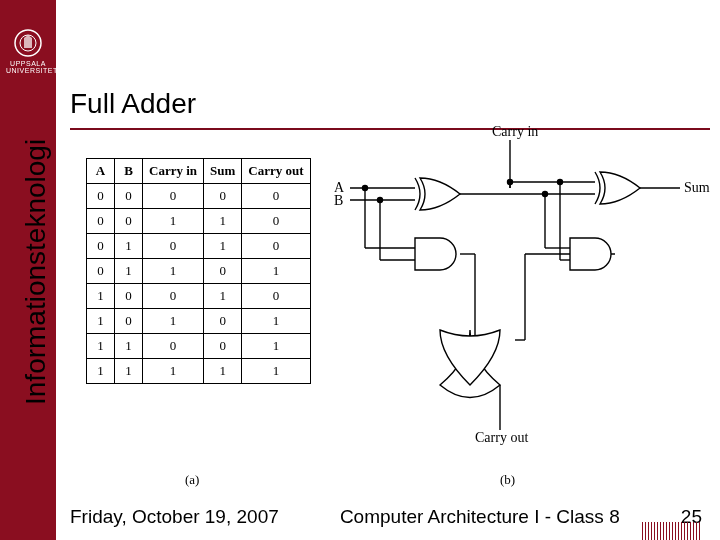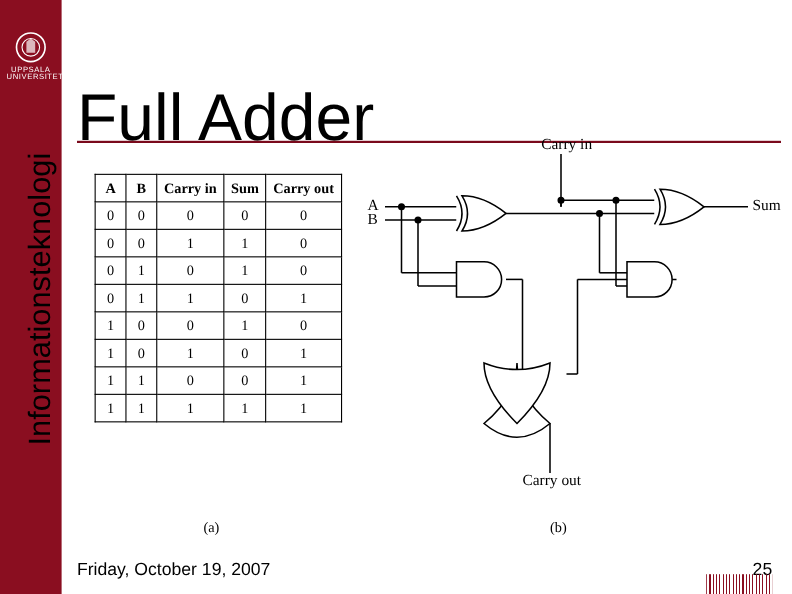--- a/index.html
+++ b/index.html
@@ -4,32 +4,32 @@
 <style>
   * { box-sizing: border-box; }
   html, body { margin:0; padding:0; width:720px; height:540px; font-family: Arial, Helvetica, sans-serif; background:#fff; }
   .slide { position:relative; width:720px; height:540px; }
   .red-bar { position:absolute; left:0; top:0; width:56px; height:540px; background:#8a0e20; }
   .logo { position:absolute; left:6px; top:28px; width:44px; text-align:center; color:#fff; }
   .logo svg { display:block; margin:0 auto; }
   .logo .t1 { font-size:7px; letter-spacing:0.5px; margin-top:2px; }
   .logo .t2 { font-size:7px; letter-spacing:0.5px; }
   .sidelabel { position:absolute; left:20px; top:405px; transform:rotate(-90deg); transform-origin:left top; font-size:28px; color:#000; font-family:Arial; }
-  .title { position:absolute; left:70px; top:72px; font-size:60px; font-family:Arial; color:#000;text-align:center; }
+  .title { position:absolute; left:70px; top:88px; font-size:28px; font-family:Arial; color:#000;text-align:center; }
   .hr { position:absolute; left:70px; top:128px; width:640px; height:2px; background:#7a0a1c; }
 
   .table { position:absolute; left:86px; top:158px; border-collapse:collapse; font-family:"Times New Roman", serif; font-size:13px; }
   .table th, .table td { border:1px solid #000; text-align:center; padding:4px 10px; min-width:28px; }
   .table th { font-weight:bold; padding:4px 6px; }
 
   .circuit { position:absolute; left:320px; top:130px; width:400px; height:340px; }
   .lbl { font-family:"Times New Roman", serif; font-size:14px; position:absolute; }
   .caption { position:absolute; font-family:"Times New Roman", serif; font-size:13px; }
 
-  .footer { position:absolute; left:70px; bottom:12px; right:18px; display:flex; justify-content:space-between; font-size:16px; color:#000; }
+  .footer { position:absolute; left:70px; bottom:12px; right:18px; display:flex; justify-content:space-between; font-size:19px; color:#000; }
   .footer .hatch { position:absolute; right:0; bottom:-12px; width:60px; height:18px;
     background: repeating-linear-gradient(90deg,#8a0e20 0,#8a0e20 1px,transparent 1px,transparent 3px); }
 </style>
 </head>
 <body>
 
 <div class="slide">
   <div class="red-bar"></div>
 
   <div class="logo">
@@ -189,16 +189,17 @@
     <div class="lbl" style="left:14px; top:63px;">B</div>
     <div class="lbl" style="left:364px; top:50px;">Sum</div>
     <div class="lbl" style="left:155px; top:300px;">Carry out</div>
   </div>
 
   <div class="caption" style="left:185px; top:472px;">(a)</div>
   <div class="caption" style="left:500px; top:472px;">(b)</div>
 
   <div class="footer">
     <span>Friday, October 19, 2007</span>
+    <span>Computer Architecture I - Class 8</span>
     <span>25</span>
     <div class="hatch"></div>
   </div>
 </div>
 
 </body></html>

